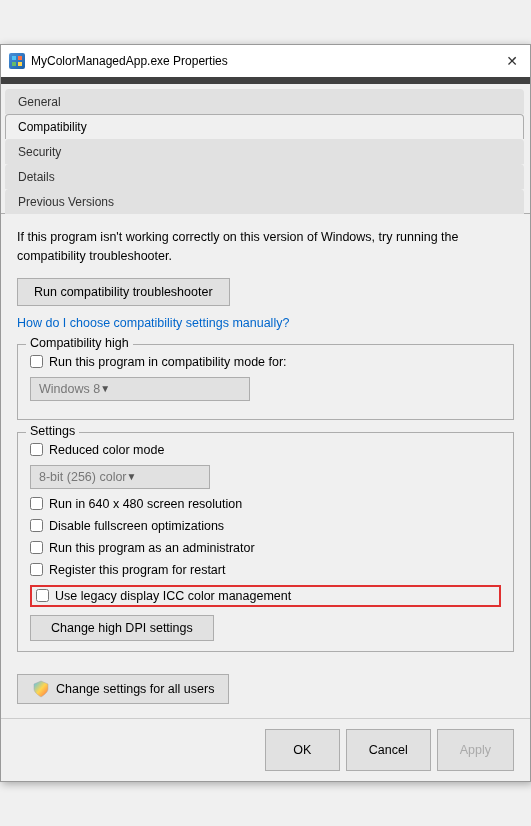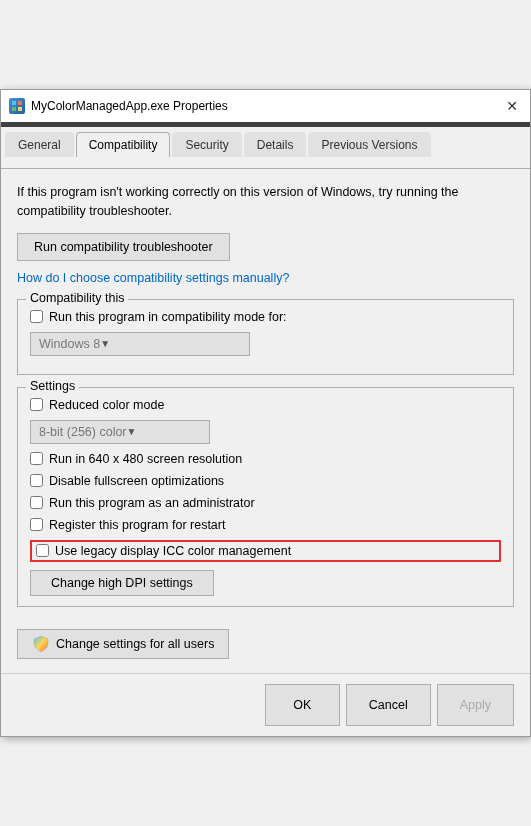--- a/index.html
+++ b/index.html
@@ -16,21 +16,21 @@
       width: 531px;
       background: #f0f0f0;
       border: 1px solid #999;
       box-shadow: 2px 2px 8px rgba(0,0,0,0.3);
     }
     .title-bar {
       background: #ffffff;
       display: flex;
       align-items: center;
       padding: 6px 8px;
-      border-bottom: 5px solid #404040;
+      border-bottom: 7px solid #404040;
       justify-content: space-between;
     }
     .title-bar-left {
       display: flex;
       align-items: center;
       gap: 6px;
     }
     .title-icon {
       width: 16px;
       height: 16px;
@@ -51,22 +51,23 @@
       align-items: center;
       justify-content: center;
       cursor: pointer;
       font-size: 14px;
       color: #333;
     }
     .tabs {
       display: flex;
       background: #f0f0f0;
       border-bottom: 1px solid #adadad;
-      padding: 12px 4px;
+      padding: 0 4px;
       padding-top: 4px;
+      flex-direction: column;
     }
     .tab {
       padding: 5px 12px;
       font-size: 12px;
       cursor: pointer;
       border: 1px solid transparent;
       border-bottom: none;
       margin-right: 2px;
       background: #e1e1e1;
       color: #333;
@@ -264,21 +265,21 @@
 
   <div class="content">
     <p class="info-text">If this program isn't working correctly on this version of Windows, try running the compatibility troubleshooter.</p>
 
     <button class="troubleshooter-btn">Run compatibility troubleshooter</button>
 
     <a class="link-text">How do I choose compatibility settings manually?</a>
 
     
     <div class="group-box">
-      <span class="group-label">Compatibility this</span>
+      <span class="group-label">Compatibility high</span>
       <div class="group-content">
         <div class="checkbox-row">
           <input type="checkbox" id="compat-check" style="">
           <label class="checkbox-label" for="compat-check">Run this program in compatibility mode for:</label>
         </div>
         <div class="dropdown">
           <span>Windows 8</span>
           <span class="dropdown-arrow">▼</span>
         </div>
       </div>

